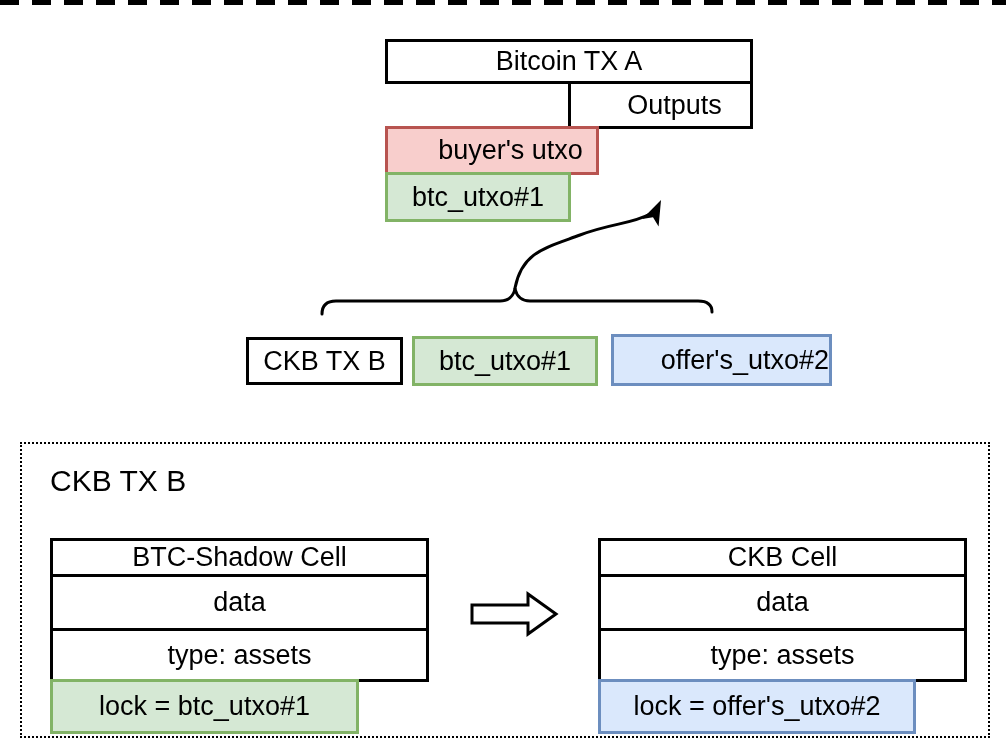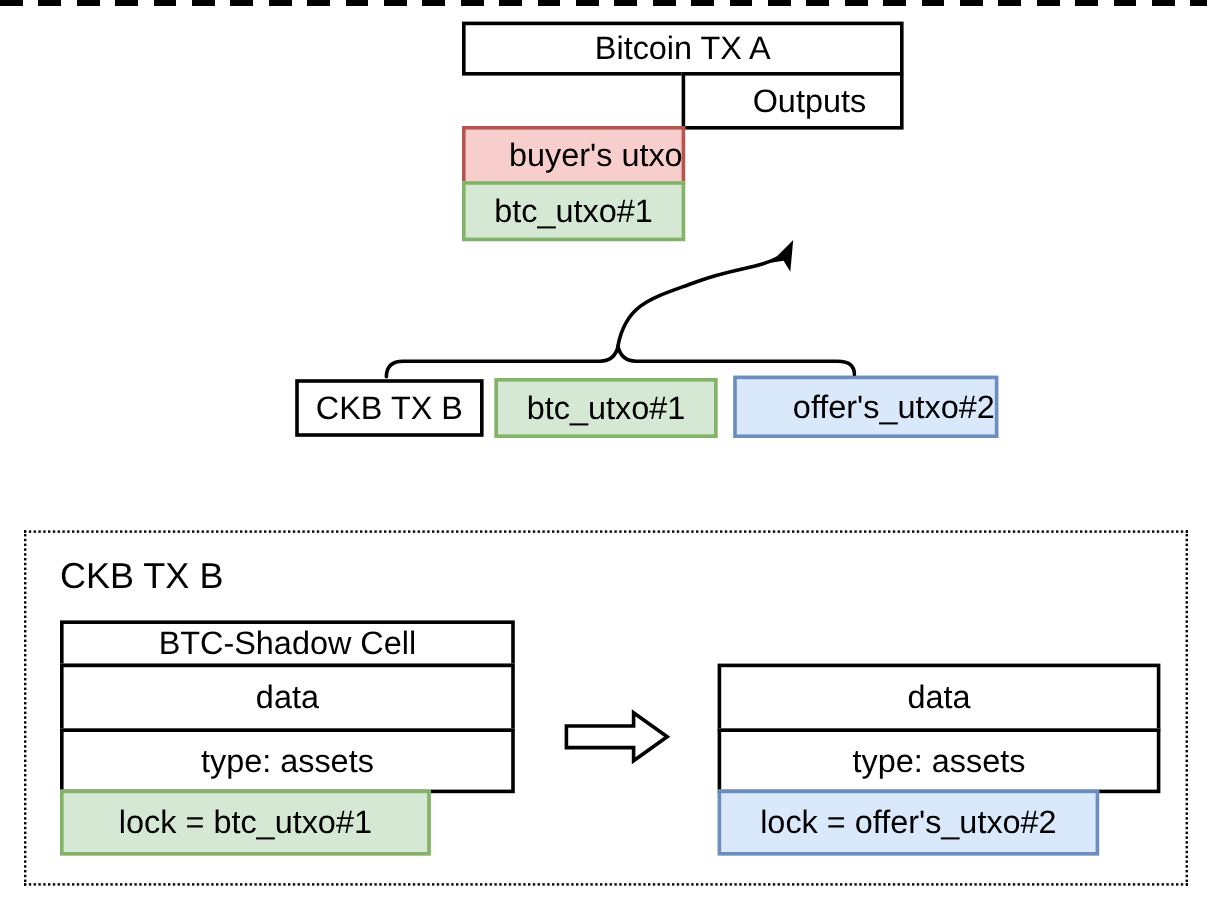--- a/index.html
+++ b/index.html
@@ -3,21 +3,21 @@
 <meta charset="utf-8">
 <style>
   html,body{margin:0;padding:0;background:#fff;}
   .canvas{
     position:relative;width:1006px;height:750px;background:#ffffff;
     font-family:"Liberation Sans",sans-serif;color:#000;overflow:hidden;
   }
   .cell{
     position:absolute;box-sizing:border-box;border:3px solid #000;background:#fff;
     display:flex;align-items:center;justify-content:center;
-    font-size:27px;line-height:1;white-space:nowrap;
+    font-size:27px;line-height:1;white-space:nowrap;margin-top:21px;
   }
   .v-red{background:#f8cecc;border-color:#b85450;}
   .v-green{background:#d5e8d4;border-color:#82b366;}
   .v-blue{background:#dae8fc;border-color:#6c8ebf;}
   .svg-overlay{position:absolute;left:0;top:0;width:1006px;height:750px;pointer-events:none;}
   .dashed-sep{
     position:absolute;left:0;top:398;width:1006px;height:5px;
     background:repeating-linear-gradient(90deg,#000 0 19px,transparent 19px 32px);
   }
   .dotted-box{
@@ -34,21 +34,21 @@
 <div class="canvas">
 
   <div class="cell" style="left:385px;top:18px;width:368px;height:45px;">
     <span>Bitcoin TX A</span>
   </div>
 
   <div class="cell" style="left:568px;top:60px;width:185px;height:48px;padding-left:28px;">
     <span>Outputs</span>
   </div>
 
-  <div class="cell v-red" style="left:385px;top:105px;width:186px;height:49px;padding-left:37px;">
+  <div class="cell v-red" style="left:385px;top:105px;width:214px;height:49px;padding-left:37px;">
     <span>buyer's utxo</span>
   </div>
   <div class="cell v-green" style="left:385px;top:151px;width:186px;height:50px;">
     <span>btc_utxo#1</span>
   </div>
 
   <div class="cell" style="left:246px;top:316px;width:157px;height:48px;">
     <span>CKB TX B</span>
   </div>
   <div class="cell v-green" style="left:412px;top:315px;width:186px;height:50px;">
@@ -69,20 +69,23 @@
   <div class="cell" style="left:50px;top:553px;width:379px;height:57px;">
     <span>data</span>
   </div>
   <div class="cell" style="left:50px;top:607px;width:379px;height:54px;">
     <span>type: assets</span>
   </div>
   <div class="cell v-green" style="left:50px;top:658px;width:309px;height:55px;">
     <span>lock = btc_utxo#1</span>
   </div>
 
+  <div class="cell" style="left:598px;top:517px;width:369px;height:39px;">
+    <span>CKB Cell</span>
+  </div>
   <div class="cell" style="left:598px;top:553px;width:369px;height:57px;">
     <span>data</span>
   </div>
   <div class="cell" style="left:598px;top:607px;width:369px;height:54px;">
     <span>type: assets</span>
   </div>
   <div class="cell v-blue" style="left:598px;top:658px;width:318px;height:55px;">
     <span>lock = offer's_utxo#2</span>
   </div>
 

